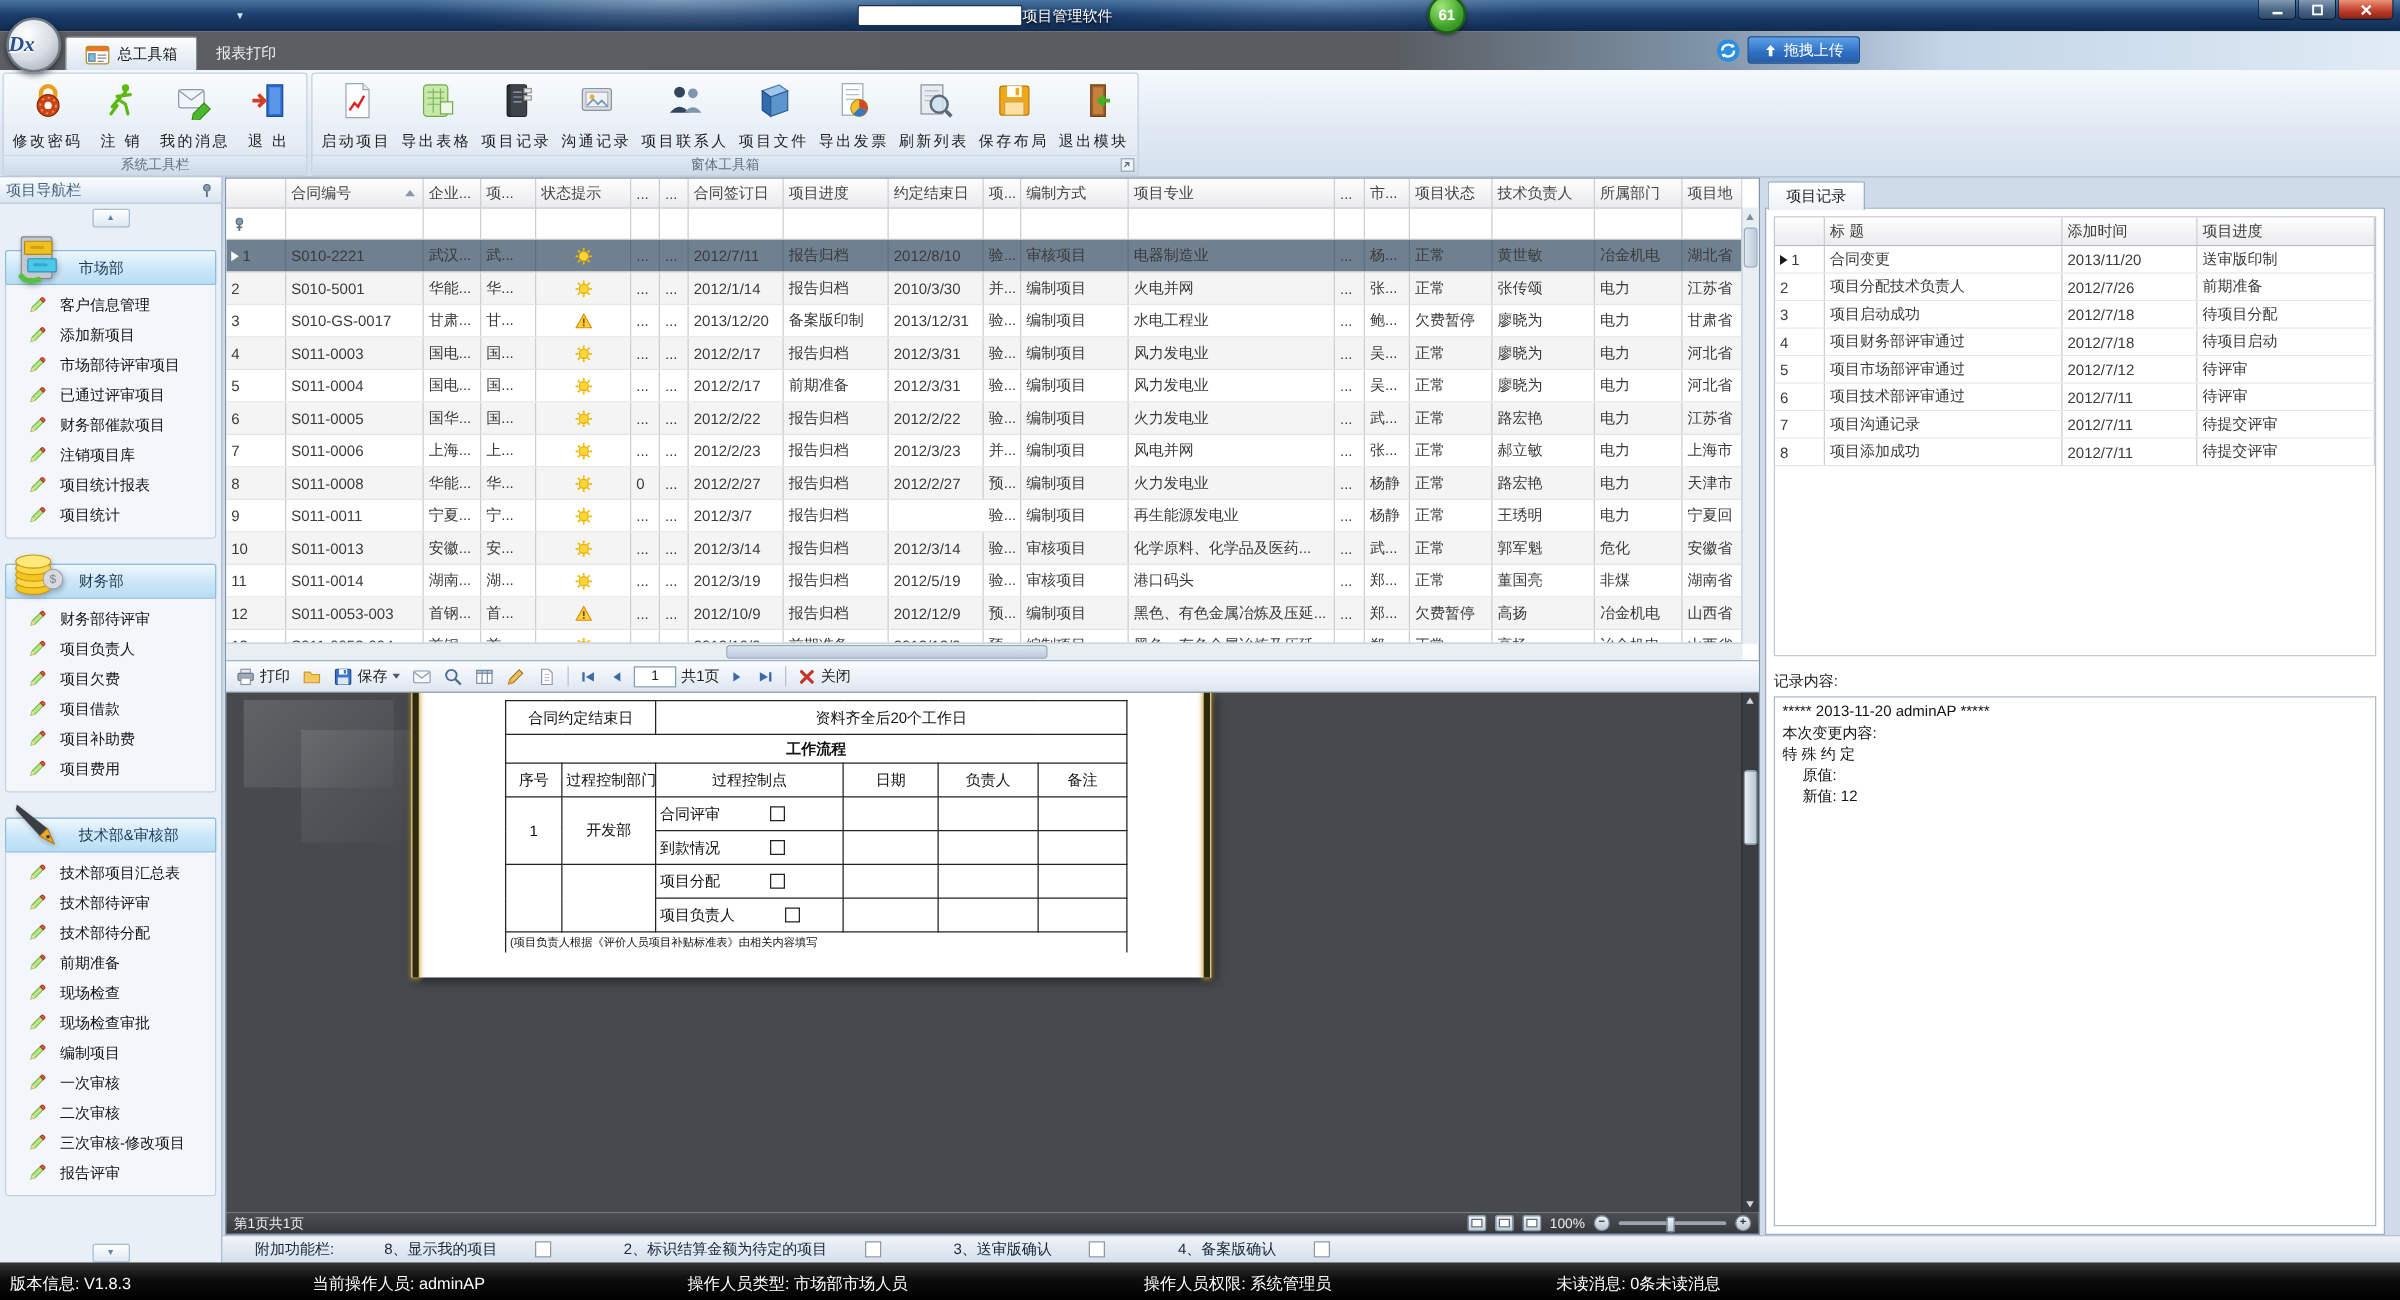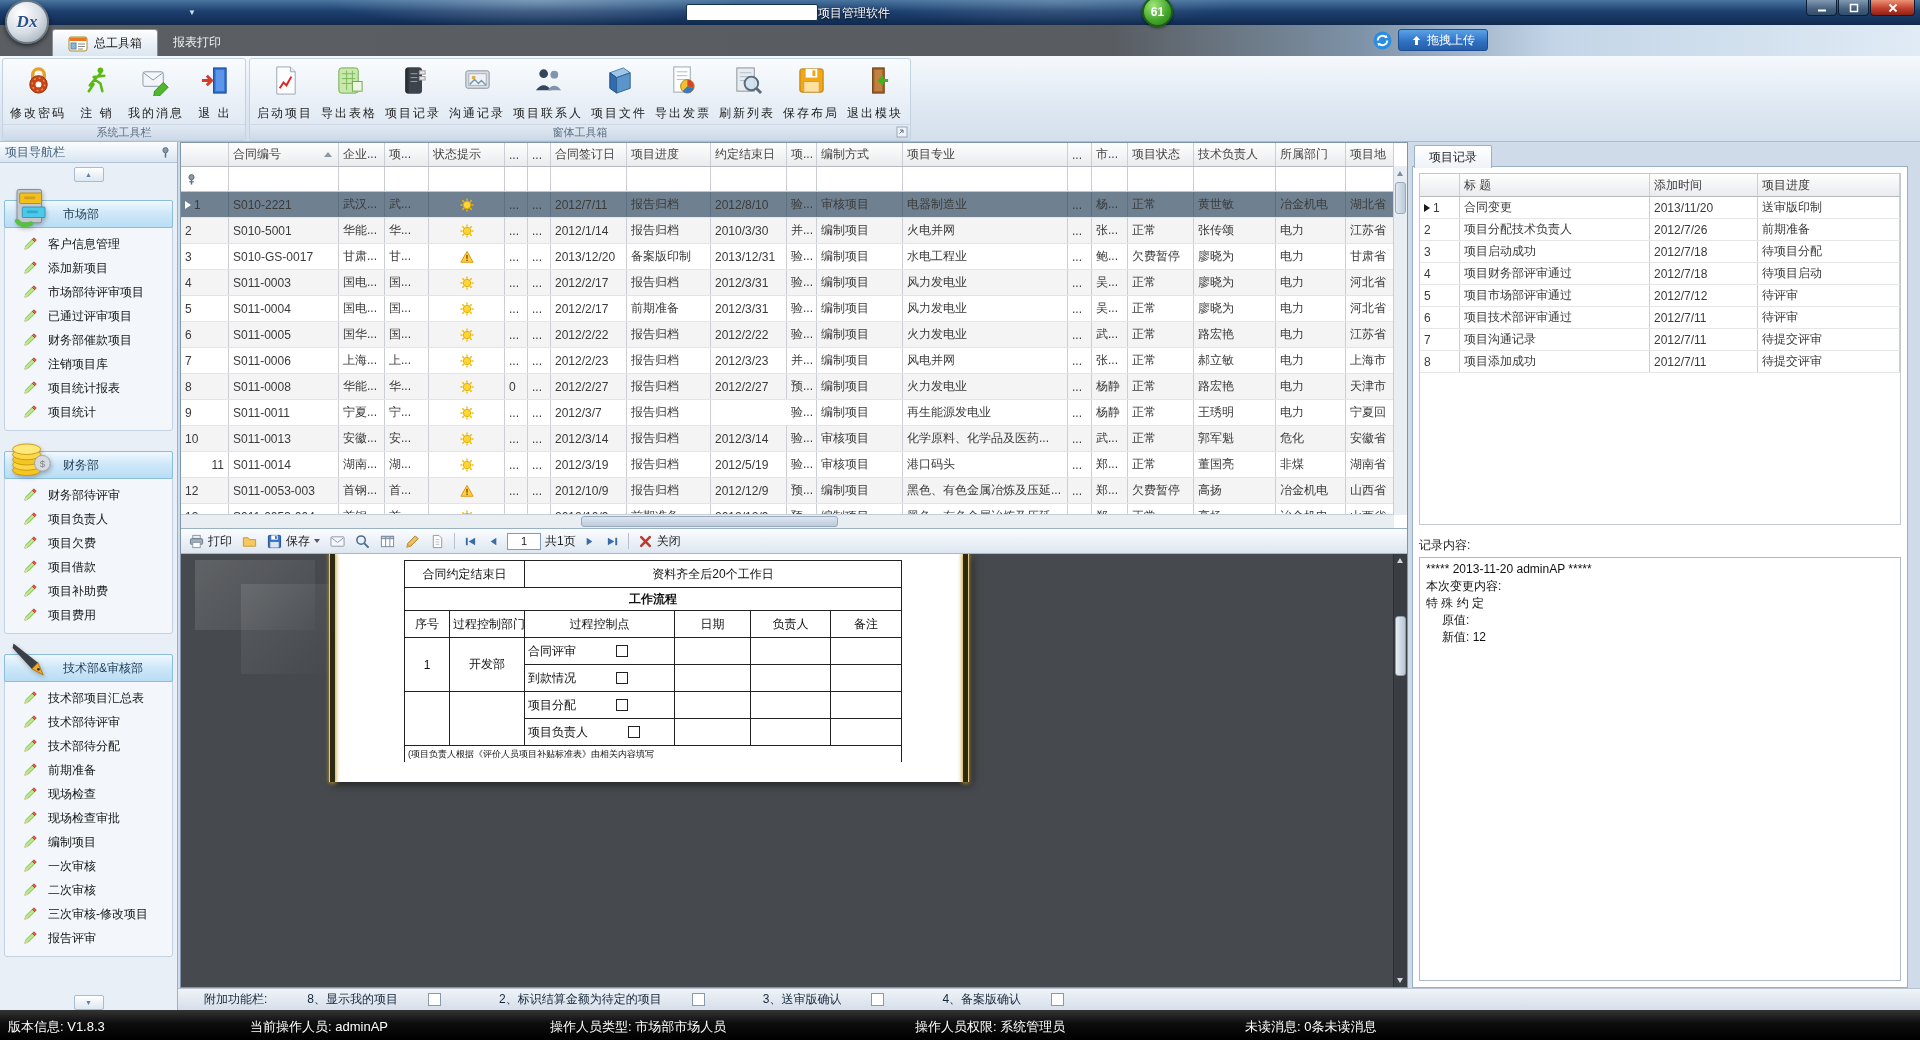--- a/index.html
+++ b/index.html
@@ -6,23 +6,23 @@
   body{width:1920px;height:1040px;overflow:hidden;font-family:"Liberation Sans","DejaVu Sans",sans-serif;background:#cfdbe8;position:relative;}
   .icn{display:inline-flex;align-items:center;justify-content:center;}
   .icn svg{display:block;}
 
   
   .titlebar{position:absolute;left:0;top:0;right:0;height:25px;
     background:linear-gradient(180deg,#49759f 0%,#1d4070 45%,#102a4e 100%);}
   .titlebar::after{content:"";position:absolute;inset:0;
     background:radial-gradient(ellipse 300px 40px at 28% 0%,rgba(255,255,255,.28),transparent 70%),
                radial-gradient(ellipse 260px 36px at 55% 10%,rgba(255,255,255,.15),transparent 70%);}
-  .logo{position:absolute;left:5px;top:0;width:40px;height:40px;z-index:30;border-radius:50%;
+  .logo{position:absolute;left:5px;top:14px;width:40px;height:40px;z-index:30;border-radius:50%;
     background:radial-gradient(circle at 35% 28%,#ffffff,#d7dde4 52%,#939ea9 100%);
-    border:2px solid #6d7884;box-shadow:0 2px 5px rgba(0,0,0,.55);display:flex;align-items:center;justify-content:center;}
+    border:2px solid #6d7884;box-shadow:0 2px 5px rgba(0,0,0,.55);display:flex;align-items:center;justify-content:flex-start;}
   .logo-text{font-family:"Liberation Serif","DejaVu Serif",serif;font-style:italic;font-weight:bold;font-size:17px;color:#29508e;text-shadow:0 1px 0 #fff;}
   .qat-caret{position:absolute;left:188px;top:8px;color:#cfe0f0;font-size:8px;z-index:31;}
   .tb-search{position:absolute;left:686px;top:4px;width:124px;height:15px;background:#fff;border:1px solid #16304f;border-radius:2px;z-index:31;font-size:11px;padding:0 3px;}
   .tb-title{position:absolute;left:818px;top:5px;color:#fff;font-size:12px;z-index:31;text-shadow:0 1px 2px #000;}
   .tb-badge{position:absolute;left:1142px;top:-4px;width:27px;height:27px;border-radius:50%;z-index:32;
     background:radial-gradient(circle at 35% 28%,#9ee878,#41a32b 60%,#2b7d19);border:2px solid #1d5f10;
     color:#fff;font-weight:bold;font-size:12px;display:flex;align-items:center;justify-content:center;box-shadow:0 1px 3px rgba(0,0,0,.5);}
   .winbtns{position:absolute;right:5px;top:0;display:flex;gap:1px;z-index:33;}
   .wbtn{width:29px;height:15px;border:1px solid #0a1e38;border-top:none;border-radius:0 0 4px 4px;
     background:linear-gradient(#8299b1,#45617f 60%,#324d69);display:flex;align-items:center;justify-content:center;}
@@ -1194,21 +1194,21 @@
             <div class="g-cell" style="flex: 0 0 86px; width: 86px;">审核项目</div>
             <div class="g-cell" style="flex: 0 0 165px; width: 165px;">化学原料、化学品及医药...</div>
             <div class="g-cell" style="flex: 0 0 24px; width: 24px;">...</div>
             <div class="g-cell" style="flex: 0 0 36px; width: 36px;">武...</div>
             <div class="g-cell" style="flex: 0 0 66px; width: 66px;">正常</div>
             <div class="g-cell" style="flex: 0 0 82px; width: 82px;">郭军魁</div>
             <div class="g-cell" style="flex: 0 0 70px; width: 70px;">危化</div>
             <div class="g-cell" style="flex: 1 1 0%;">安徽省</div>
           </div>
           <div class="g-row">
-            <div class="g-cell" style="flex: 0 0 48px; width: 48px; justify-content: flex-end;">
+            <div class="g-cell" style="flex: 0 0 48px; width: 48px;">
               <span>11</span>
             </div>
             <div class="g-cell" style="flex: 0 0 110px; width: 110px;">S011-0014</div>
             <div class="g-cell" style="flex: 0 0 46px; width: 46px;">湖南...</div>
             <div class="g-cell" style="flex: 0 0 44px; width: 44px;">湖...</div>
             <div class="g-cell" style="flex: 0 0 76px; width: 76px; justify-content: center;">
               <span class="icn" style="width:14px;height:14px;">
                 <svg viewBox="0 0 16 16">
                   <g stroke="#f0b800" stroke-width="1.6">
                     <line x1="8" y1="0.5" x2="8" y2="3"></line>
@@ -1503,20 +1503,39 @@
           </table>
         </div>
     </div>
     <div class="pv-vscroll">
       <div class="pv-arrow up"></div>
         <div class="pv-vthumb"></div>
         <div class="pv-arrow down"></div>
     </div>
   </div>
 
+  <div class="pstatus">
+    <span>第1页共1页</span>
+    <span class="spacer"></span>
+    <div class="viewbtn">
+        <i></i>
+      </div>
+    <div class="viewbtn">
+        <i></i>
+      </div>
+    <div class="viewbtn">
+        <i></i>
+      </div>
+    <span>100%</span>
+    <div class="zbtn">−</div>
+    <div class="zslider">
+        <div class="zthumb"></div>
+      </div>
+    <div class="zbtn">+</div>
+  </div>
 </div>
 
 <div class="rpanel">
   <div class="rtab">项目记录</div>
   <div class="rbody">
     <div class="rgrid">
       <div class="rg-head" id="rg-head">
           <div class="g-cell" style="flex: 0 0 40px; width: 40px;"></div>
           <div class="g-cell" style="flex: 0 0 190px; width: 190px;">标  题</div>
           <div class="g-cell" style="flex: 0 0 108px; width: 108px;">添加时间</div>

